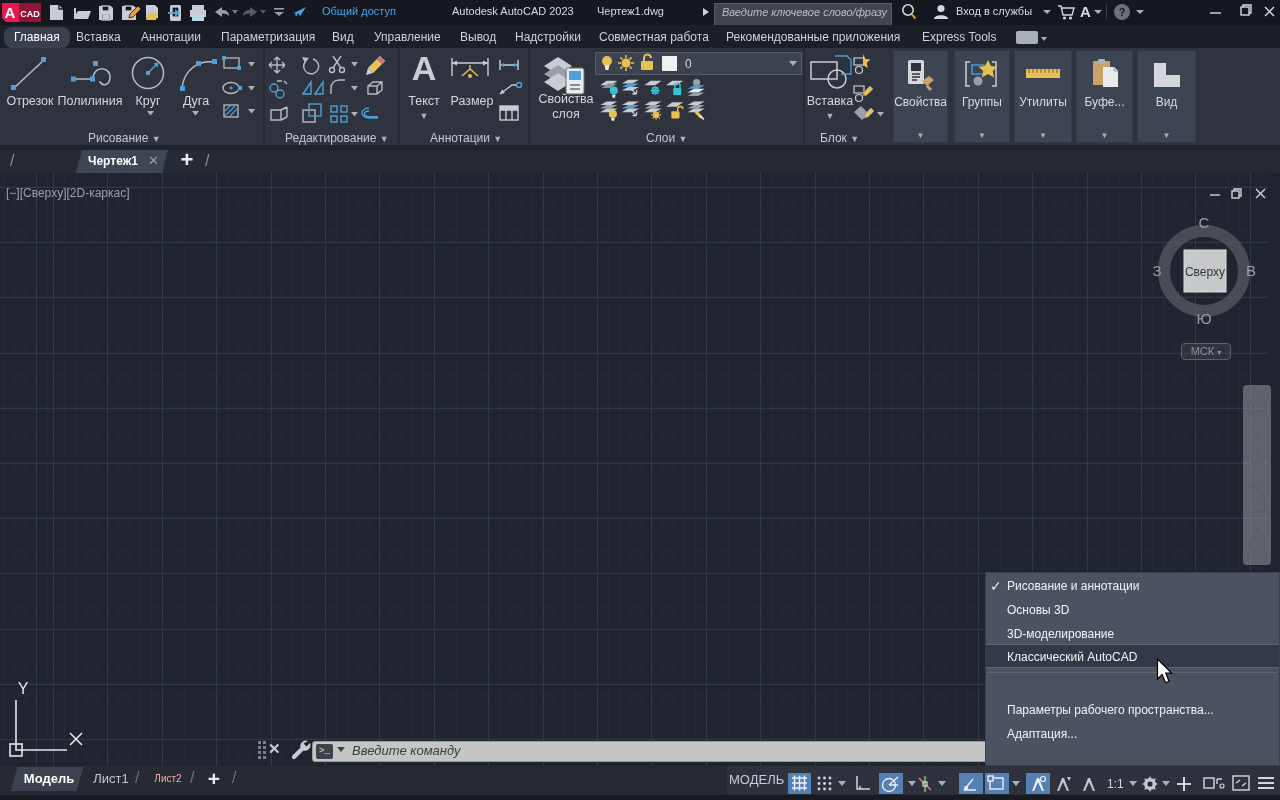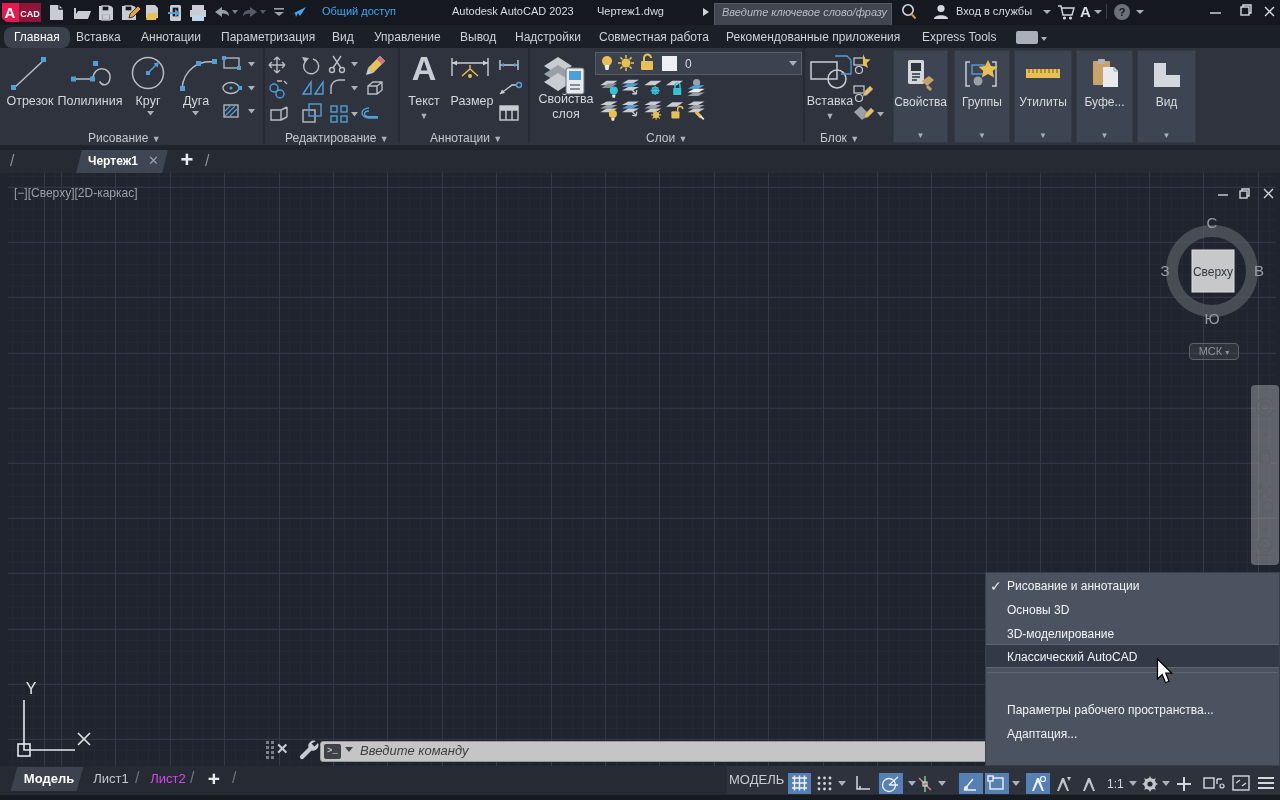--- a/index.html
+++ b/index.html
@@ -21,21 +21,21 @@
 .plabel{position:absolute;top:83px;height:14px;font-size:12px;color:#c3c8cf;white-space:nowrap;}
 .bigtxt{position:absolute;font-size:12.5px;color:#d4d8dd;text-align:center;white-space:nowrap;}
 .dd{color:#aab0b8;font-size:9px;}
 .cpanel{position:absolute;top:2px;height:93px;background:#3e4552;border:1px solid #343a45;}
 .cpanel .cicon{position:absolute;left:0;right:0;top:6px;text-align:center;}
 .cpanel .clab{position:absolute;left:0;right:0;top:44px;text-align:center;font-size:12px;color:#d7dade;}
 .cpanel .cdd{position:absolute;left:0;right:0;bottom:2px;text-align:center;font-size:8px;color:#aab0b8;}
 
 #filetabs{left:0;top:147px;width:1280px;height:26px;background:#262a33;}
 
-#canvas{left:8px;top:173px;width:1268px;height:593px;background-color:#20242e;
+#canvas{left:0;top:173px;width:1268px;height:593px;background-color:#20242e;
 background-image:
 repeating-linear-gradient(to right,#323949 0 1px,transparent 1px 54.4px),
 repeating-linear-gradient(to bottom,#323949 0 1px,transparent 1px 55.2px),
 repeating-linear-gradient(to right,#242935 0 1px,transparent 1px 10.88px),
 repeating-linear-gradient(to bottom,#242935 0 1px,transparent 1px 11.04px);
 background-position:53px 0,0 13.8px,53px 0,0 2.76px;}
 
 #statusbar{left:0;top:766px;width:1280px;height:34px;background:#262a33;}
 #statusbar .edge{position:absolute;left:0;top:29px;width:1280px;height:5px;background:#171a20;}
 
@@ -492,21 +492,21 @@
     <div class="abs" style="left:337px;top:574px;width:0;height:0;border-top:5px solid #3f4246;border-left:4px solid transparent;border-right:4px solid transparent;"></div>
     <div class="abs" style="left:352px;top:570px;font-size:13px;font-style:italic;color:#3c3e42;">Введите  команду</div>
   </div>
   <div id="statusbar" class="abs">
 
     <div class="abs" style="left:727px;top:0;width:553px;height:28px;background:#2d323c;"></div>
     <div class="abs" style="left:14px;top:1px;width:66px;height:24px;background:#3c424e;transform:skewX(-16deg);"></div>
     <div class="abs" style="left:16px;top:1px;width:66px;height:24px;color:#fff;font-weight:bold;font-size:13px;line-height:24px;text-align:center;">Модель</div>
     <div class="abs" style="left:89px;top:1px;width:44px;height:24px;color:#c5c9d0;font-size:13px;line-height:24px;text-align:center;">Лист1</div>
     <div class="abs" style="left:135px;top:3px;width:10px;height:20px;color:#6d737c;font-size:16px;">/</div>
-    <div class="abs" style="left:146px;top:1px;width:44px;height:24px;color:#d946ef;font-size:13px;line-height:24px;text-align:center;">Лист2</div>
+    <div class="abs" style="left:146px;top:1px;width:44px;height:24px;color:#fca5a5;font-size:10px;line-height:24px;text-align:center;">Лист2</div>
     <div class="abs" style="left:190px;top:3px;width:10px;height:20px;color:#6d737c;font-size:16px;">/</div>
     <div class="abs" style="left:203px;top:0px;width:22px;height:26px;color:#e8eaec;font-size:21px;line-height:26px;font-weight:bold;text-align:center;">+</div>
     <div class="abs" style="left:232px;top:3px;width:10px;height:20px;color:#6d737c;font-size:16px;">/</div>
 
     <div class="abs" style="left:729px;top:6px;font-size:13px;color:#c8ccd2;">МОДЕЛЬ</div>
     <svg width="500" height="34" viewBox="0 0 500 34" style="position:absolute;left:780px;top:0">
 
       <rect x="8" y="7" width="23" height="21" fill="#5580b4"></rect>
       <g stroke="#eef0f2" stroke-width="1.4">
           <path d="M12 12 h15 M12 17 h15 M12 22 h15 M14.5 9.5 v15 M19.5 9.5 v15 M24.5 9.5 v15"></path>

